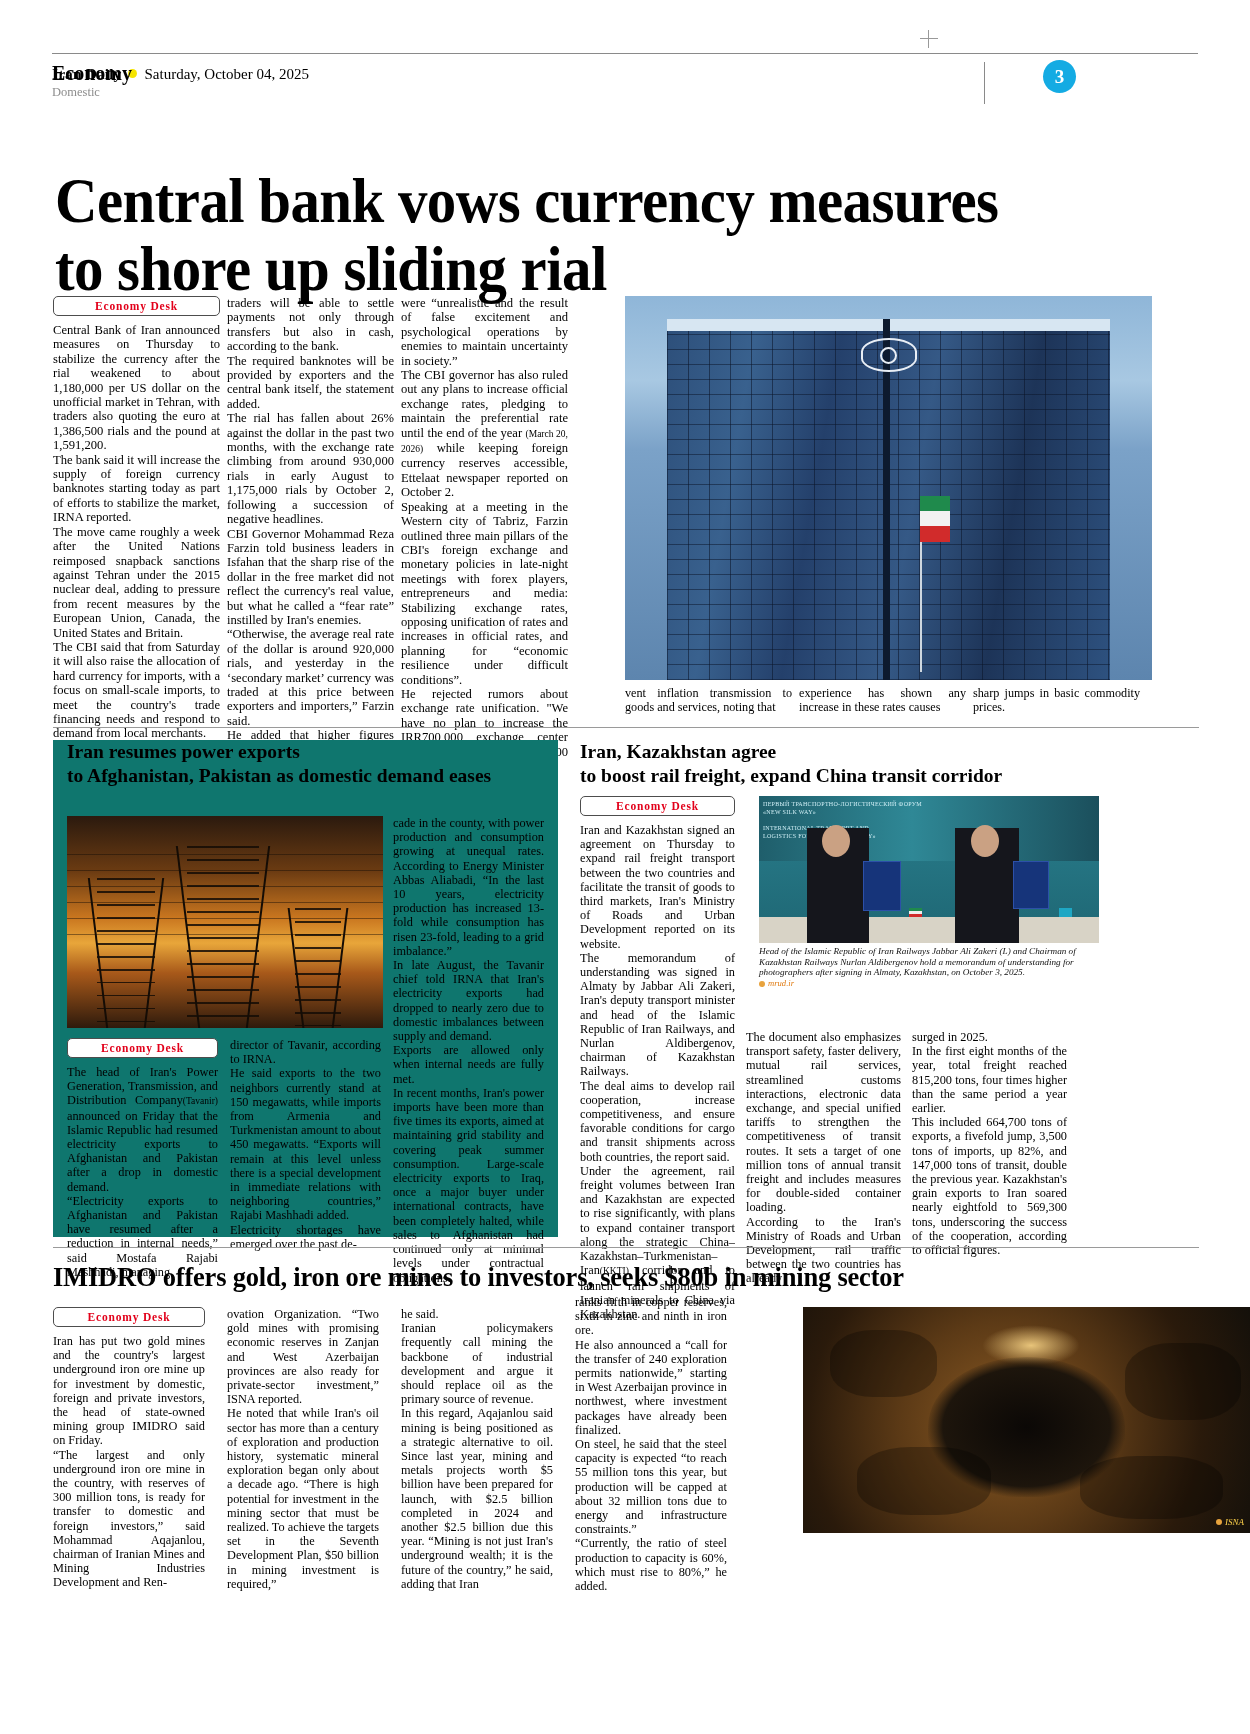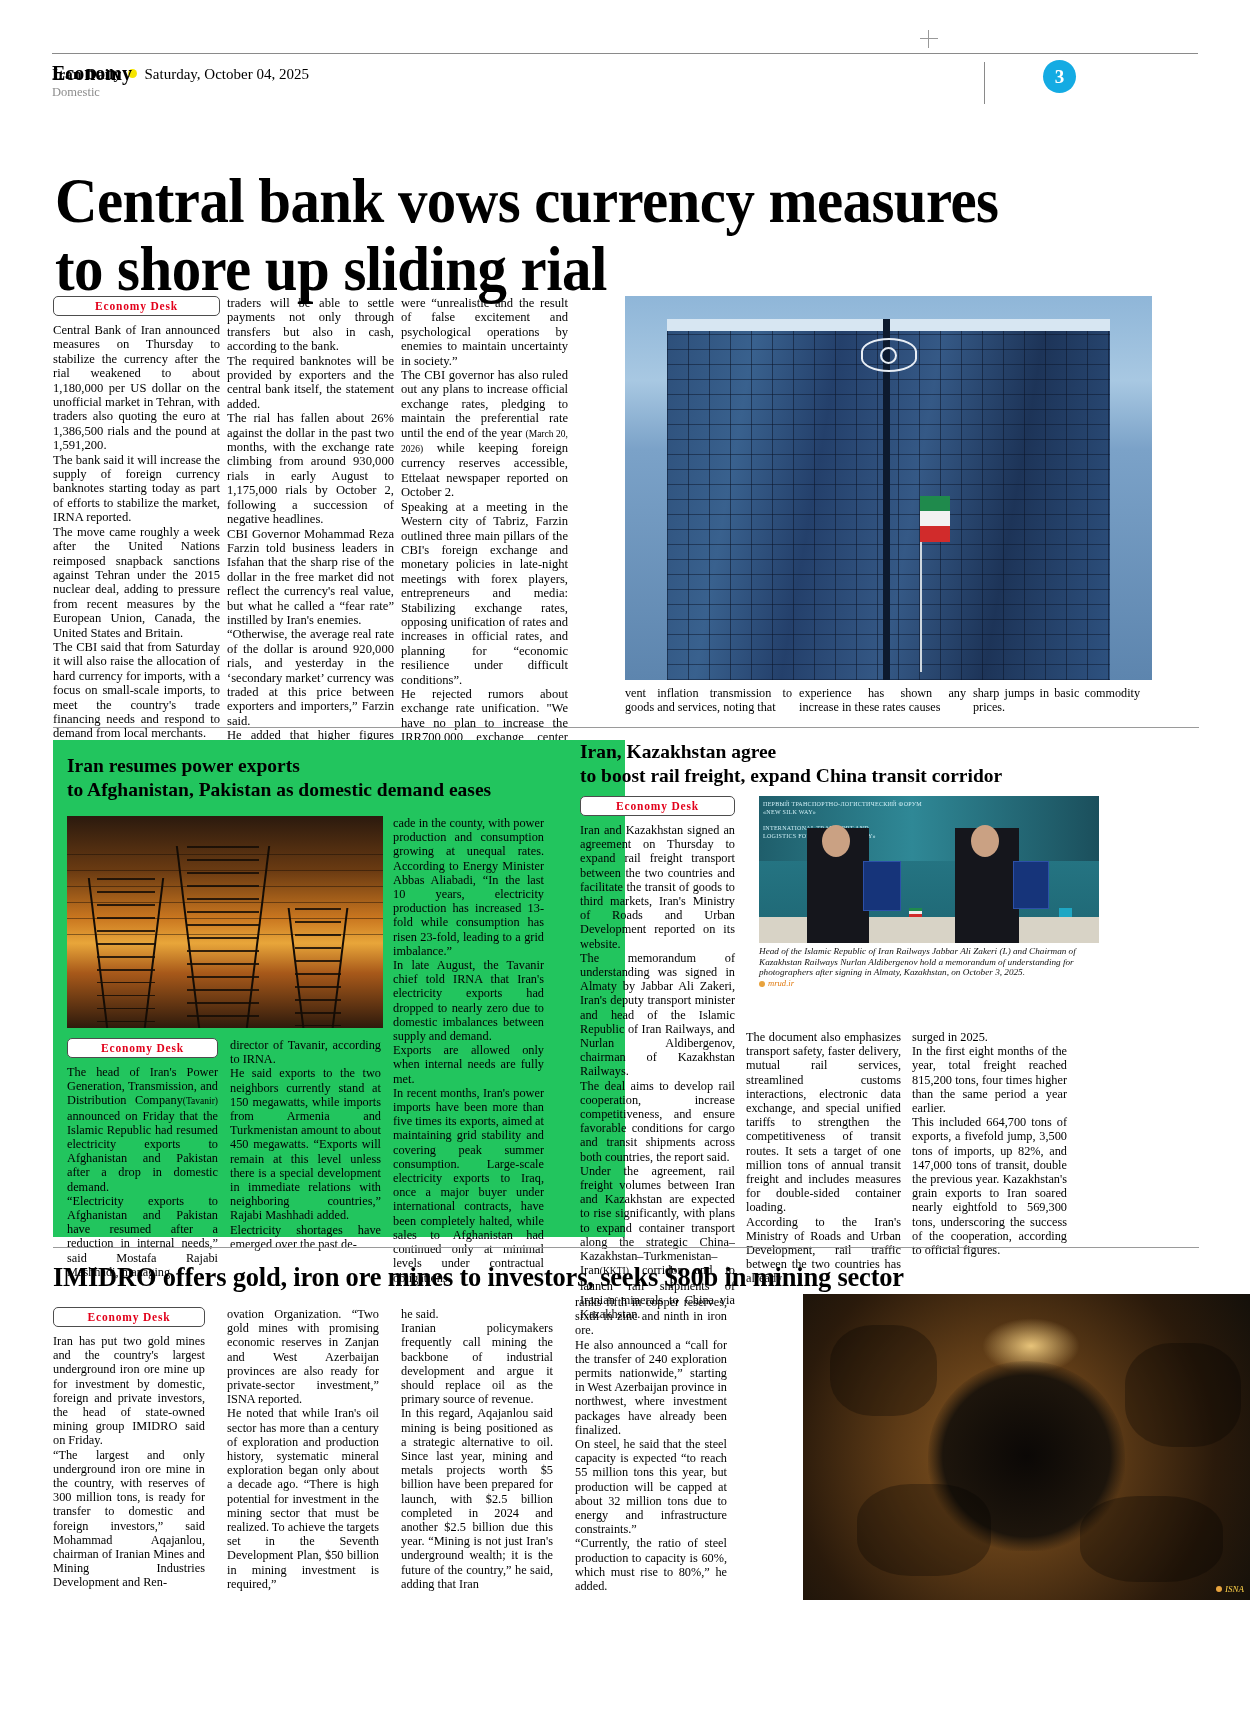--- a/index.html
+++ b/index.html
@@ -93,23 +93,23 @@
   .cont-strip { position:absolute; left:572px; top:390px; width:527px; }
   .cont-col { position:absolute; top:0; width:167px; font-size:12.2px; line-height:14.2px; text-align:justify;}
   .cont-col.a { left:0; }
   .cont-col.b { left:174px; }
   .cont-col.c { left:348px; }
 
   .rule-full { position:absolute; left:53px; width:1146px; height:1.1px; background:#9a9a9a; }
 
   
   .yellowbox {
-    position:absolute; left:53px; top:740px; width:572px; height:497px;
-    background:#22c55e;
-    padding:14px 14px 10px 14px;
+    position:absolute; left:53px; top:740px; width:505px; height:497px;
+    background:#0f766e;
+    padding:0 14px 10px 14px;
   }
   .yb-head {
     font-weight:bold; font-size:19.5px; line-height:1.22; margin-bottom:10px;
   }
   .yb-photo { width:313px; height:205px; overflow:hidden; float:left; margin:0 12px 0 0; }
   .yb-cols { position:absolute; left:14px; top:76px; width:477px; }
   .ybcol { position:absolute; width:151px; font-size:12.3px; line-height:14.2px; text-align:justify; }
 
   
   .kazbox { position:absolute; left:580px; top:740px; width:519px; height:497px; }
@@ -119,21 +119,21 @@
     position:absolute; right:0; top:206px; width:340px;
     font-size:9.2px; line-height:10.6px; font-style:italic; color:#111;
   }
   .kz-credit { color:#E07A10; font-size:8.6px; margin-top:0; font-style:italic;}
   .kzcol { position:absolute; width:155px; font-size:12.3px; line-height:14.2px; text-align:justify; }
 
   
   .imidro { position:absolute; left:53px; top:1262px; width:1146px; }
   .im-head { font-weight:bold; font-size:26.5px; letter-spacing:-0.2px; margin-bottom:12px;}
   .imcol { position:absolute; width:152px; font-size:12.3px; line-height:14.2px; text-align:justify; }
-  .im-photo { position:absolute; left:750px; top:32px; width:447px; height:306px; overflow:hidden; }
+  .im-photo { position:absolute; left:750px; top:45px; width:447px; height:226px; overflow:hidden; }
 
   .credit-tag {
     position:absolute; right:6px; bottom:6px;
     display:flex; align-items:center; gap:3px;
     font-size:9px; color:#FFD24A; font-style:italic;
   }
   .credit-dot { width:6px; height:6px; border-radius:50%; background:#E8A33D; }
 
   
   .bldg { position:absolute; inset:0;

